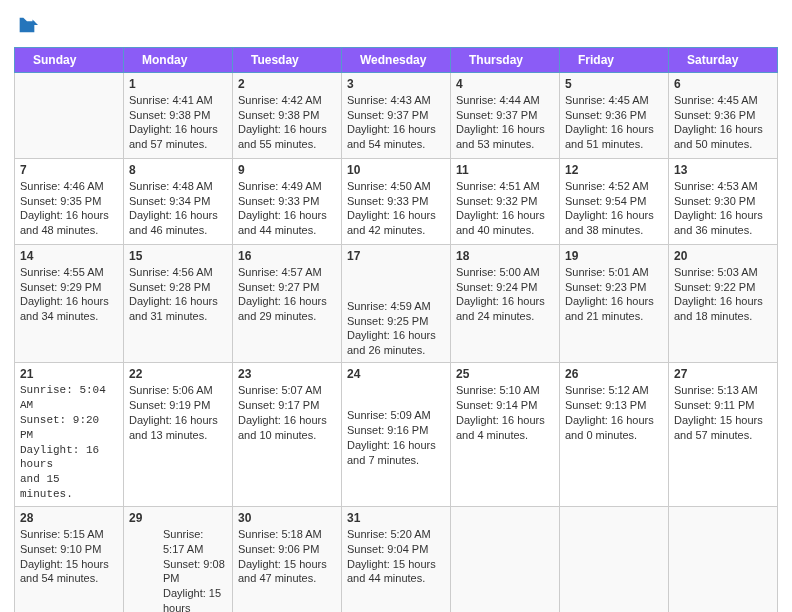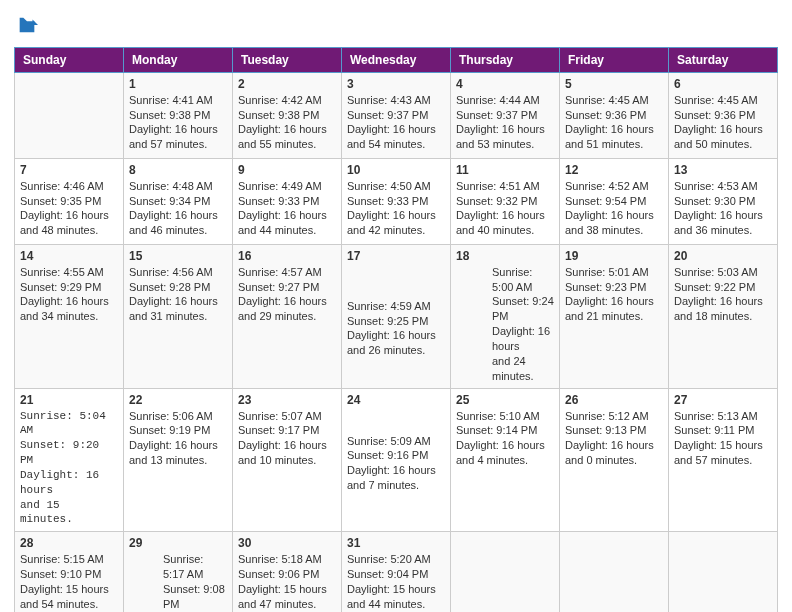--- a/index.html
+++ b/index.html
@@ -51,24 +51,24 @@
     .location {
       font-size: 15px;
       color: #333;
     }
     .calendar {
       width: 100%;
       border-collapse: collapse;
       font-size: 10.5px;
     }
     .calendar thead th {
-      background: #701a75;
+      background: #8b5cf6;
       color: #fff;
       text-align: left;
-      padding: 5px 8px;
+      padding: 5px 18px;
       font-size: 12px;
       font-weight: bold;
       border: 1px solid #5599cc;
     }
     .calendar tbody td {
       border: 1px solid #ccc;
       vertical-align: top;
       padding: 4px 5px;
       width: calc(100% / 7);
       height: 86px;
@@ -251,21 +251,21 @@
           </td>
           <td>
             <span class="day-number">17</span>
             <div class="day-info" style="white-space: pre-line; margin-top: 36px;">Sunrise: 4:59 AM
 Sunset: 9:25 PM
 Daylight: 16 hours
 and 26 minutes.</div>
           </td>
           <td>
             <span class="day-number">18</span>
-            <div class="day-info" style="white-space: pre-line; margin-left: 36px;">Sunrise: 5:00 AM
+            <div class="day-info" style="white-space: pre-line;">Sunrise: 5:00 AM
 Sunset: 9:24 PM
 Daylight: 16 hours
 and 24 minutes.</div>
           </td>
           <td>
             <span class="day-number">19</span>
             <div class="day-info" style="white-space: pre-line;">Sunrise: 5:01 AM
 Sunset: 9:23 PM
 Daylight: 16 hours
 and 21 minutes.</div>

